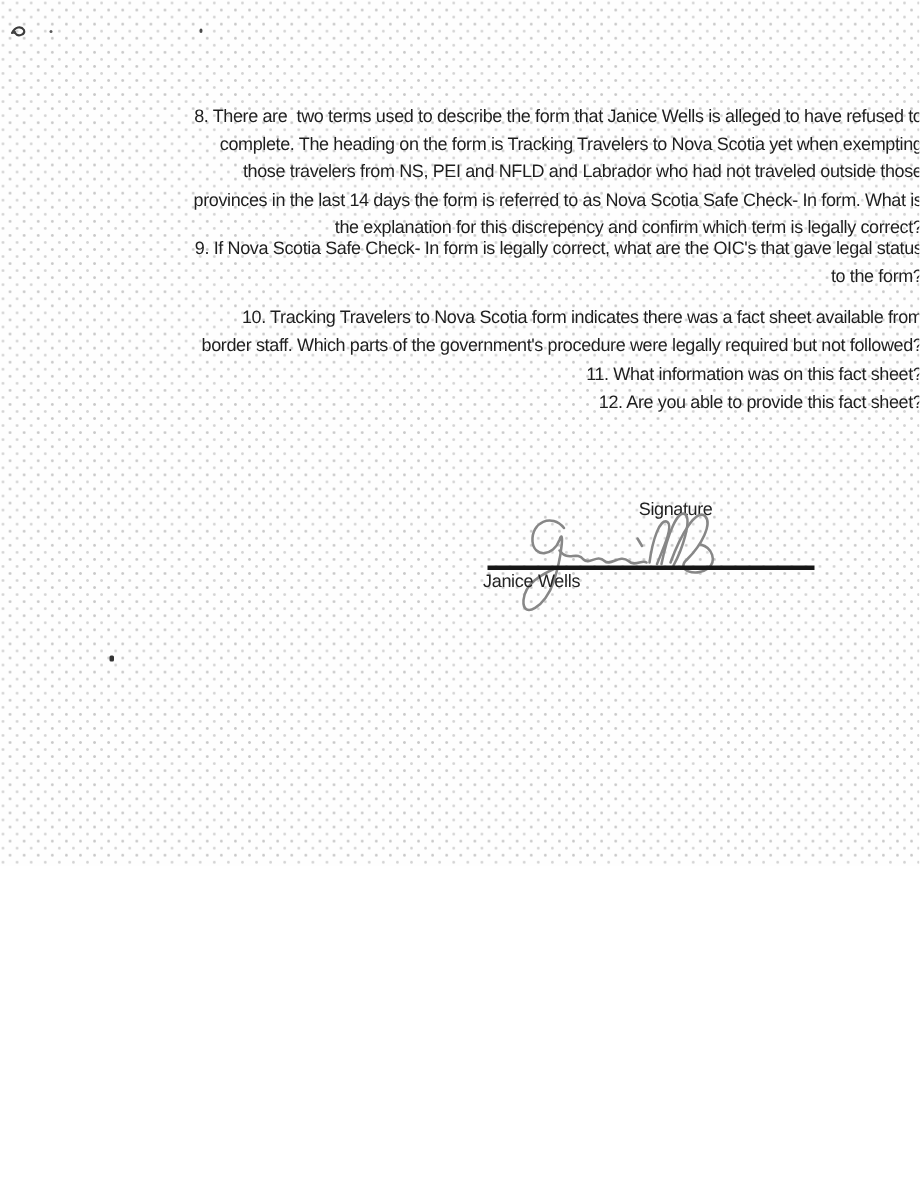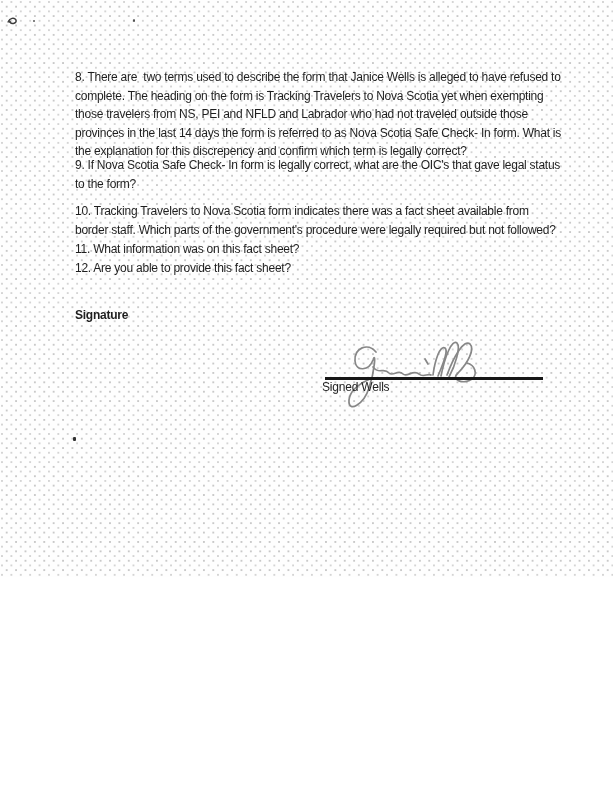--- a/index.html
+++ b/index.html
@@ -11,32 +11,33 @@
   }
   
   .page{
     position:relative;width:613px;height:577px;overflow:hidden;
     background-color:#fefefe;
     background-image:
       radial-gradient(circle, #c9c9c9 0.7px, rgba(0,0,0,0) 1.1px),
       radial-gradient(circle, #d4d4d4 0.7px, rgba(0,0,0,0) 1.1px);
     background-size:9.4px 9.4px, 9.4px 9.4px;
     background-position:2px 2px, 6.7px 6.7px;
+    text-align:right;
   }
   .para{
     position:absolute;left:75px;width:540px;margin:0;
     font-size:12px;line-height:18.6px;letter-spacing:-0.25px;
     color:#1e1e1e;white-space:pre-wrap;
   }
   .q8{top:68px;}
   .q9{top:156px;}
   .q10{top:202px;}
   .q1112{top:240px;}
   .sigblock{position:absolute;left:75px;top:306px;width:400px;font-size:12px;line-height:18.6px;letter-spacing:-0.25px;color:#1e1e1e;}
-  .sigblock .heading{font-weight:bold;}
+  .sigblock .heading{font-weight:normal;margin-top:24px;}
   .sig-line{position:absolute;left:325px;top:377px;width:218px;height:2.5px;background:#161616;}
   .sig-name{position:absolute;left:322px;top:379px;font-size:12px;letter-spacing:-0.2px;color:#232323;line-height:16px;}
   .handwriting{position:absolute;left:328px;top:334px;}
   .bottom-bar{
     position:absolute;left:0;top:788px;width:613px;height:5px;
     background-image:
       repeating-linear-gradient(90deg,#3a3a3a 0 5px, rgba(0,0,0,0) 5px 9px),
       linear-gradient(#121212,#121212);
     background-size:613px 1.5px, 613px 3.5px;
     background-position:0 0, 0 1.5px;
@@ -81,17 +82,17 @@
       <path d="M48,18 C40,8 26,14 27,27 C28,38 41,37 45,26 C48,17 47,36 41,54 C36,70 20,80 21,66 C22,55 33,49 42,45"></path>
       <path d="M45,33 C51,41 56,33 61,39 C65,43 70,35 75,40 C79,44 85,35 91,40 C95,44 100,39 103,41"></path>
       <path d="M97,25 L100,30"></path>
       <path d="M105,41 C107,26 112,11 117,14 C121,17 114,32 110,42"></path>
       <path d="M113,42 C117,22 124,5 129,9 C133,13 127,32 121,43"></path>
       <path d="M119,41 C126,22 136,5 142,10 C147,15 140,29 130,39 C122,46 136,51 144,45 C150,40 147,31 139,29"></path>
     </g>
   </svg>
 
   <div class="sig-line"></div>
-  <div class="sig-name">Signed Wells</div>
+  <div class="sig-name">Janice Wells</div>
 
   <div class="bottom-bar"></div>
 
 </div>
 
 </body></html>

